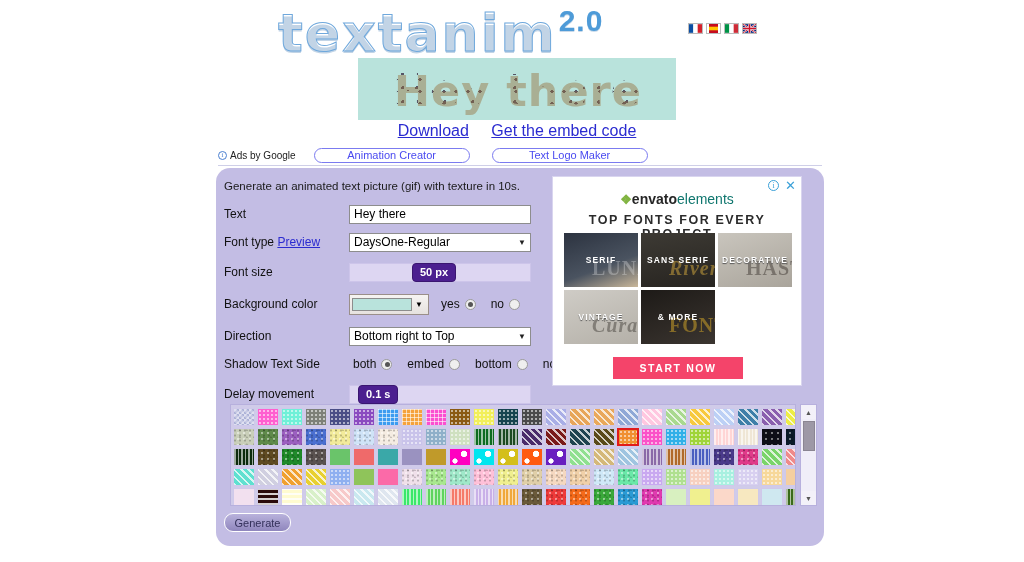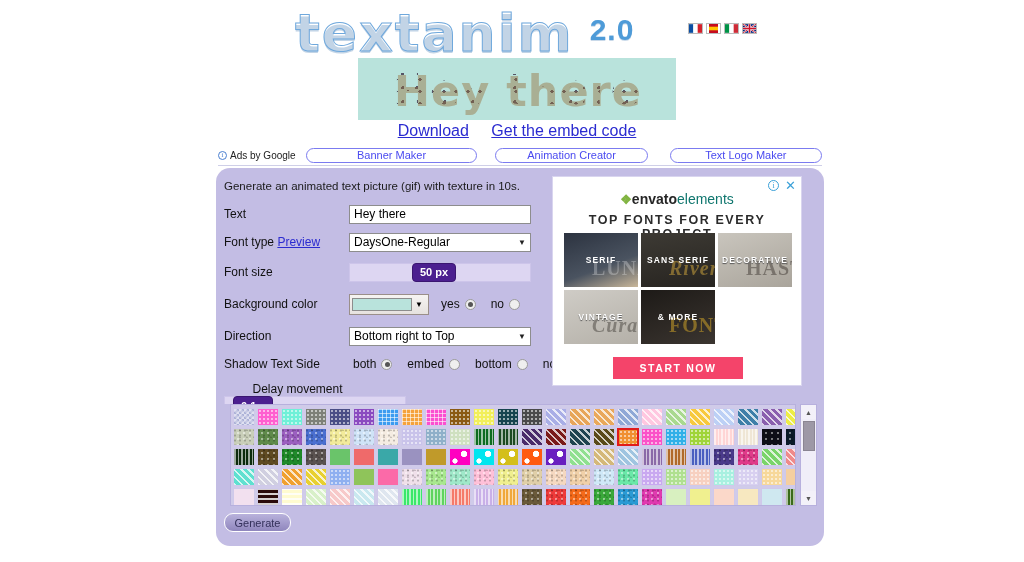--- a/index.html
+++ b/index.html
@@ -12,21 +12,21 @@
     overflow: hidden;
   }
   #page { position: relative; width: 1024px; height: 562px; background:#fff; }
 
   
   #logo-row {
     position: absolute; left: 0; top: 4px; width: 1024px; height: 58px;
   }
   #logo-wrap {
     position: absolute; left: 278px; top: 2px;
-    display: flex; align-items: center; gap: 16px; margin-left: 17px;
+    display: flex; align-items: flex-start; gap: 2px;
   }
   .bubble {
     font-family: "DejaVu Sans", sans-serif;
     font-weight: bold;
     letter-spacing: 1px;
     -webkit-text-stroke: 1px #6fa8dc;
     color: #4a90d9;
     position: relative;
   }
   #logo-main {
@@ -128,21 +128,21 @@
   
   .frow { position: absolute; left: 8px; height: 24px; display: flex; align-items: center; }
   .flabel { font-size: 12px; color: #111; width: 125px; }
 
   #row-text   { top: 34px; }
   #row-font   { top: 62px; }
   #row-size   { top: 92px; }
   #row-bg     { top: 124px; }
   #row-dir    { top: 156px; }
   #row-shadow { top: 184px; }
-  #row-delay  { top: 214px; flex-direction: column; }
+  #row-delay  { top: 214px; }
 
   .text-input {
     width: 182px; height: 19px; background: #fff;
     border: 1px solid #8d8d8d; font-size: 12px; color: #000;
     padding: 0 4px; font-family: "Liberation Sans", sans-serif;
   }
   .sel {
     width: 182px; height: 19px; background: #fff;
     border: 1px solid #8d8d8d; font-size: 12px; color: #000;
     padding: 0 4px; display: flex; align-items: center;
@@ -350,21 +350,20 @@
   <div id="links-row">
     <a>Download</a>
     <a>Get the embed code</a>
   </div>
 
   <div id="ads-bar">
     <span id="ads-label">
       <span class="info-circ">i</span>
       <span>Ads by Google</span>
     </span>
-    <div class="ad-pill" id="ad-pill-1">Banner Maker</div>
     <div class="ad-pill" id="ad-pill-2">Animation Creator</div>
     <div class="ad-pill" id="ad-pill-3">Text Logo Maker</div>
   </div>
   <div id="ads-underline"></div>
 
   <div id="panel">
 
     <div id="panel-title">Generate an animated text picture (gif) with texture in 10s.</div>
 
     <div class="frow" id="row-text">

